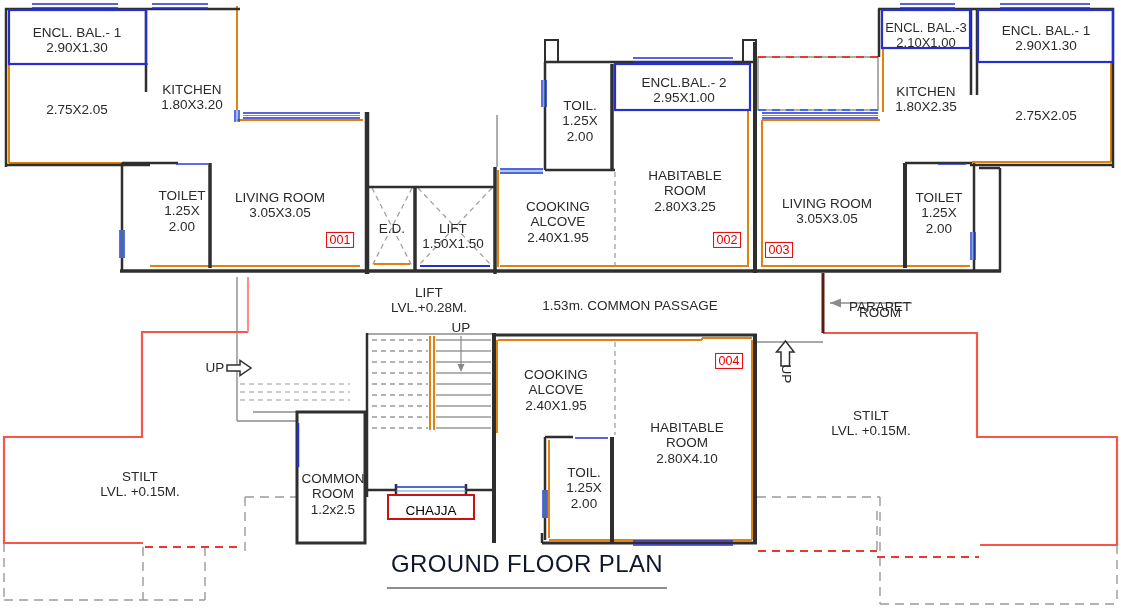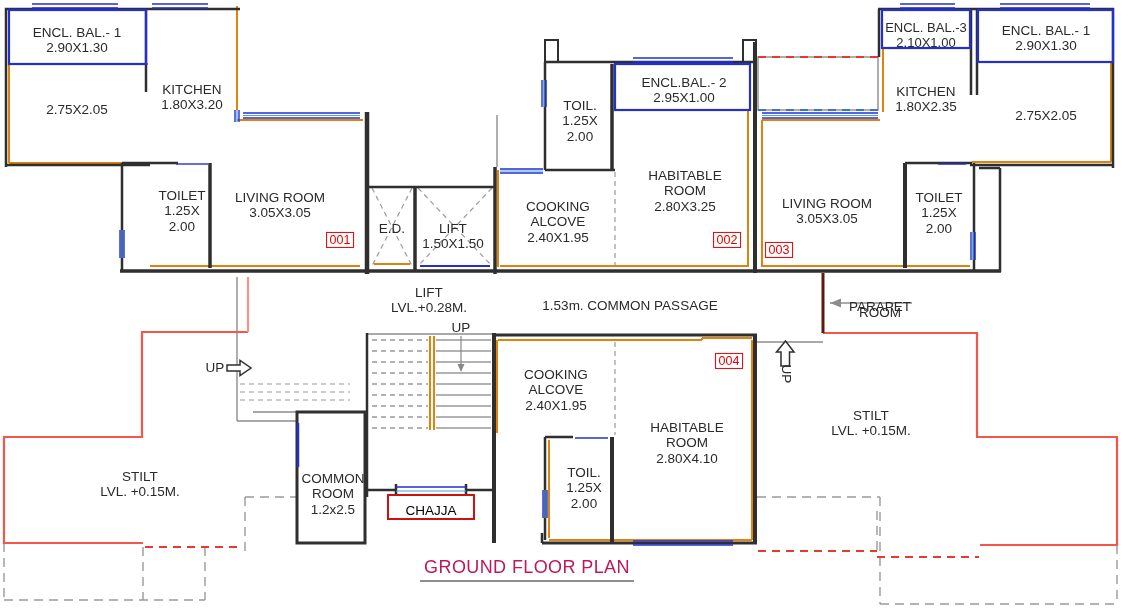--- a/index.html
+++ b/index.html
@@ -9,22 +9,22 @@
   .lbl{position:absolute;transform:translate(-50%,-50%);text-align:center;
        color:#2a2a2a;font-size:13.5px;line-height:1.14;white-space:nowrap;}
   .lbl span{display:block;}
   .lbl.small{font-size:13px;}
   .lbl.rot{transform:translate(-50%,-50%) rotate(90deg);}
   .flatno{position:absolute;transform:translate(-50%,-50%);border:1.5px solid #e60000;
           color:#e60000;font-size:12.5px;line-height:1.05;padding:0.5px 2.5px;background:#fff;}
   .chajja-box{position:absolute;transform:translate(-50%,-50%);border:2px solid #cc1111;
           width:84px;height:22px;display:flex;align-items:flex-end;justify-content:center;
           color:#000000;font-size:13.5px;background:#fff;}
-  .title{position:absolute;transform:translate(-50%,-50%);font-size:18px;color:#be185d;
-         letter-spacing:0.4px;border-bottom:1.6px solid #1e1e1e;padding:0 4px 3px 4px;white-space:nowrap;}
+  .title{position:absolute;transform:translate(-50%,-50%);font-size:24px;color:#0f172a;
+         letter-spacing:0.4px;border-bottom:1.6px solid #1e1e1e;padding:0 4px 10px 4px;white-space:nowrap;}
 </style>
 </head>
 <body>
 
 <div class="stage">
 
   <svg class="plan-svg" viewBox="0 0 1121 608" aria-hidden="true">
 
     <g stroke="#9a9a9a" stroke-width="1.4" fill="none" stroke-dasharray="9 6">
       <path d="M4,543 V600 M4,600 H205 M143,547 V600 M205,547 V600"></path>

